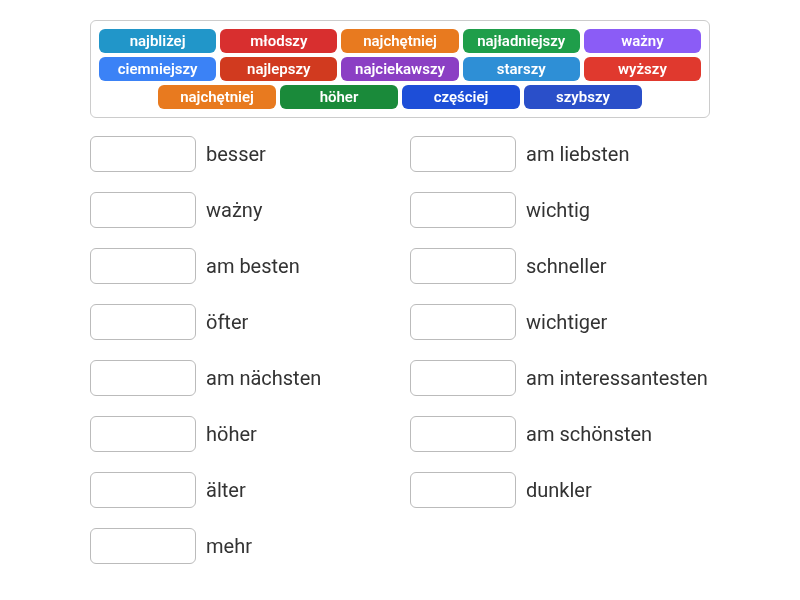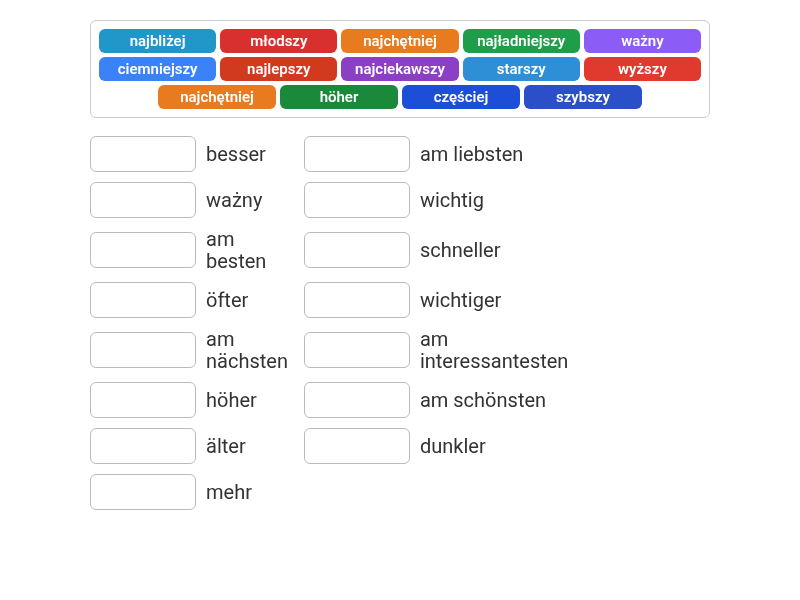--- a/index.html
+++ b/index.html
@@ -33,23 +33,24 @@
     font-weight: 600;
     font-size: 15px;
     display: flex;
     align-items: center;
     justify-content: center;
     cursor: grab;
     user-select: none;
   }
   .answers {
     display: grid;
-    grid-template-columns: 1fr 1fr 1fr;
+    grid-template-columns: 1fr 1fr;
     column-gap: 16px;
     row-gap: 10px;
+    gap: 20px;
   }
   .answer-row {
     display: flex;
     align-items: center;
     gap: 10px;
   }
   .drop-zone {
     width: 106px;
     height: 36px;
     border: 1px solid #bbb;

